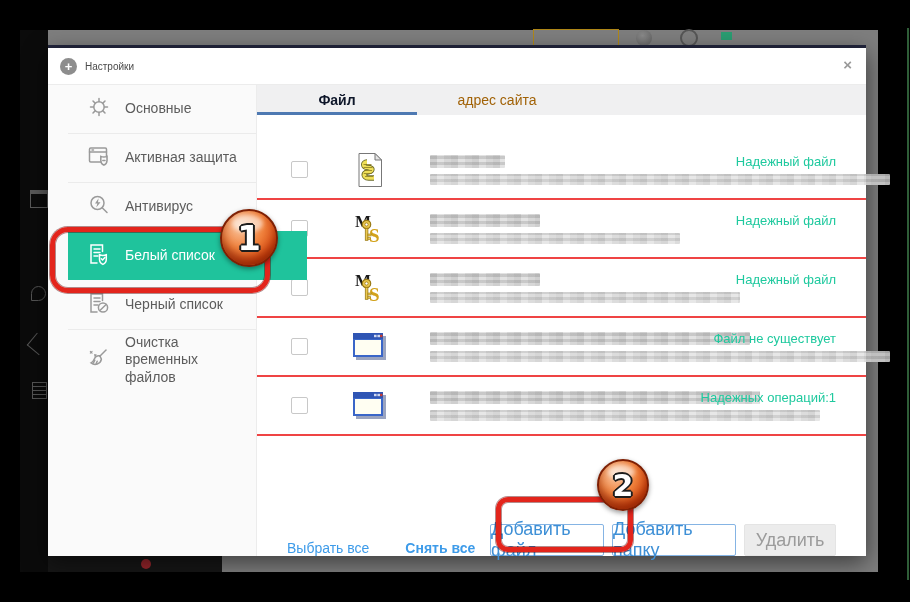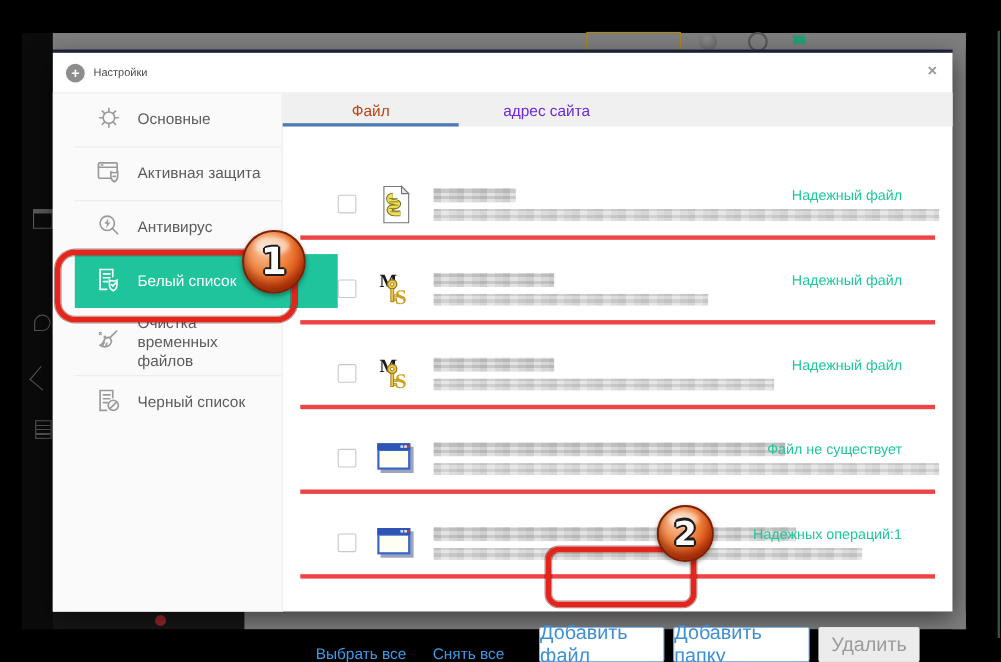--- a/index.html
+++ b/index.html
@@ -50,42 +50,42 @@
   .side-item.active + .side-item{border-top-color:transparent;}
   .side-item.active .lbl{color:#fff;}
   .side-item svg{flex:0 0 26px;}
   .shield-fill{fill:#fafafa;}
   .side-item.active .shield-fill{fill:#1fc39c;}
 
   
   .content{flex:1;display:flex;flex-direction:column;min-width:0;}
   .tabbar{height:30px;background:#f0f0f1;display:flex;flex:0 0 auto;}
   .tab{width:160px;display:flex;align-items:center;justify-content:center;
-       font-size:14px;color:#6d28d9;position:relative;cursor:pointer;}
-  .tab.active{color:#c2410c;}
+       font-size:14px;color:#a16207;position:relative;cursor:pointer;}
+  .tab.active{color:#0f172a;font-weight:bold;}
   .tab.active::after{content:"";position:absolute;left:0;right:0;bottom:0;height:3px;background:#4e79b2;}
 
   .list{flex:1;padding-top:26px;}
-  .row{height:57px;display:flex;align-items:center;margin:16px;padding-left:34px;
-       border-bottom:4px solid #ef4444;position:relative;}
+  .row{height:57px;display:flex;align-items:center;margin:0;padding-left:34px;
+       border-bottom:2px solid #ef4444;position:relative;gap:26px;}
   .cb{width:15px;height:15px;border:1px solid #c8c8c8;background:#fff;border-radius:2px;
       flex:0 0 15px;cursor:pointer;}
   .ficon{width:40px;margin:0 14px 0 16px;display:flex;justify-content:center;flex:0 0 40px;}
   .bars{display:flex;flex-direction:column;gap:6px;}
   .bar{height:13px;border-radius:1px;filter:blur(.7px);
        background:repeating-linear-gradient(90deg,#cfcfcf 0 7px,#e3e3e3 7px 14px,#d7d7d7 14px 21px),
                   repeating-linear-gradient(0deg,rgba(255,255,255,.45) 0 3px,rgba(170,170,170,.35) 3px 6px);
        background-blend-mode:multiply;}
   .bar.path{height:11px;opacity:.85;}
   .status{position:absolute;right:30px;top:13px;font-size:13px;color:#1ec99e;}
 
   
   .footer{flex:0 0 60px;display:flex;align-items:flex-end;padding:0 30px;}
   .flink{color:#3d9be9;font-size:14px;cursor:pointer;}
-  .flink + .flink{margin-left:24px;}
+  .flink + .flink{margin-left:36px;font-weight:bold;}
   .fbtns{margin-left:auto;display:flex;gap:8px;}
   .btn{height:32px;display:flex;align-items:center;justify-content:center;
        font-size:18px;border-radius:2px;cursor:pointer;box-sizing:border-box;}
   .btn-blue{background:#fff;border:1px solid #85b4e4;color:#3d8fd6;}
   .btn-gray{background:#ececec;border:1px solid #e4e4e4;color:#9b9b9b;}
   .w-addfile{width:114px;}.w-addfolder{width:124px;}.w-del{width:92px;}
 
   
   .ann-rect{border:5px solid #e3251c;box-shadow:0 0 0 1px rgba(90,0,0,.45), inset 0 0 0 1px rgba(90,0,0,.45);
             pointer-events:none;}
@@ -177,43 +177,43 @@
             <svg width="26" height="26" viewBox="0 0 26 26" fill="none" stroke="#fff" stroke-width="1.5" stroke-linecap="round">
               <path d="M16.5 10.5V4H5v18h6"></path>
               <path d="M8 8h6M8 11.5h6M8 15h4"></path>
               <path class="shield-fill" d="M13.5 13.8c2.2.9 4.6.9 6.8 0v4.4c0 2.9-2.3 4.7-3.4 5.2-1.1-.5-3.4-2.3-3.4-5.2z"></path>
               <path d="M15.3 17.7l1.3 1.3 2.3-2.6"></path>
             </svg>
           </span>
           <span class="lbl">Белый список</span>
         </div>
 
+        <div class="side-item">
+          <span>
+            <svg width="26" height="26" viewBox="0 0 26 26" fill="none" stroke="#9a9a9a" stroke-width="1.5" stroke-linecap="round">
+              <path d="M16.5 10.5V4H5v18h6"></path>
+              <path d="M8 8h6M8 11.5h6M8 15h4"></path>
+              <circle class="shield-fill" cx="17" cy="17.5" r="4.6"></circle>
+              <path d="M13.9 20.5l6.2-6"></path>
+            </svg>
+          </span>
+          <span class="lbl">Черный список</span>
+        </div>
+
         <div class="side-item" style="min-height:60px">
           <span>
             <svg width="26" height="26" viewBox="0 0 26 26" fill="none" stroke="#9a9a9a" stroke-width="1.5" stroke-linecap="round">
               <path d="M20 5l-6.2 6.2"></path>
               <path d="M13.8 10.8c-2.4-.3-4.7 1.1-5.6 3.4-.9 2.2-1.9 3.2-3.1 3.7 1.7 1.4 4.1 1.8 6.2 1.1 2.2-.7 3.7-2.5 4.1-4.8z"></path>
               <path d="M8.8 15.2l-1.4 2.8M11.2 16.2l-1 2.3"></path>
               <path d="M4.3 6.3l1.8 1.8M6.1 6.3L4.3 8.1" stroke-width="1.1"></path>
               <path d="M8.6 9.6l1.4 1.4M10 9.6l-1.4 1.4" stroke-width="1.1"></path>
             </svg>
           </span>
           <span class="lbl">Очистка временных файлов</span>
-        </div>
-
-        <div class="side-item">
-          <span>
-            <svg width="26" height="26" viewBox="0 0 26 26" fill="none" stroke="#9a9a9a" stroke-width="1.5" stroke-linecap="round">
-              <path d="M16.5 10.5V4H5v18h6"></path>
-              <path d="M8 8h6M8 11.5h6M8 15h4"></path>
-              <circle class="shield-fill" cx="17" cy="17.5" r="4.6"></circle>
-              <path d="M13.9 20.5l6.2-6"></path>
-            </svg>
-          </span>
-          <span class="lbl">Черный список</span>
         </div>
       </div>
 
       <div class="content">
         <div class="tabbar">
           <div class="tab active">Файл</div>
           <div class="tab">адрес сайта</div>
         </div>
 
         <div class="list">

